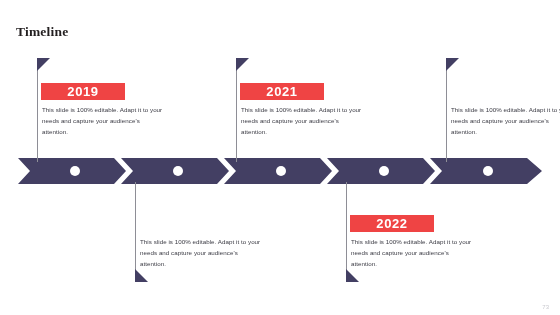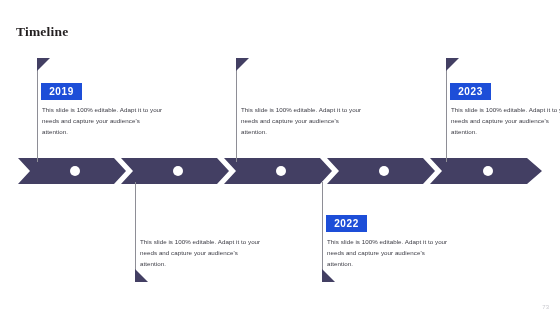--- a/index.html
+++ b/index.html
@@ -61,25 +61,25 @@
   }
   
   .flag-bottom {
     border-bottom: 13px solid #433f63;
     border-right: 13px solid transparent;
   }
 
   .year-box {
     position: absolute;
     left: 4px;
-    width: 41px;
+    width: 84px;
     height: 17px;
-    background: #1d4ed8;
+    background: #ef4444;
     color: #ffffff;
-    font-size: 10px;
+    font-size: 13px;
     font-weight: bold;
     letter-spacing: 0.6px;
     display: flex;
     align-items: center;
     justify-content: center;
   }
   .body-text {
     position: absolute;
     left: 5px;
     width: 122px;
@@ -145,30 +145,30 @@
 
 <div class="milestone bottom" style="left:135px; top:182px; height:118px;">
   <div class="pole"></div>
   <div class="flag flag-bottom"></div>
   <div class="body-text">This slide is 100% editable. Adapt it to your needs and capture your audience's attention.</div>
 </div>
 
 <div class="milestone top" style="left:236px; top:0px; height:158px;">
   <div class="pole"></div>
   <div class="flag flag-top"></div>
+  <div class="year-box">2021</div>
   <div class="body-text">This slide is 100% editable. Adapt it to your needs and capture your audience's attention.</div>
 </div>
 
-<div class="milestone bottom" style="left:322px; top:182px; height:118px;">
+<div class="milestone bottom" style="left:346px; top:182px; height:118px;">
   <div class="pole"></div>
   <div class="flag flag-bottom"></div>
   <div class="year-box">2022</div>
   <div class="body-text">This slide is 100% editable. Adapt it to your needs and capture your audience's attention.</div>
 </div>
 
 <div class="milestone top" style="left:446px; top:0px; height:158px;">
   <div class="pole"></div>
   <div class="flag flag-top"></div>
-  <div class="year-box">2023</div>
   <div class="body-text">This slide is 100% editable. Adapt it to your needs and capture your audience's attention.</div>
 </div>
 
 <div id="page-number">73</div>
 
 </body></html>

